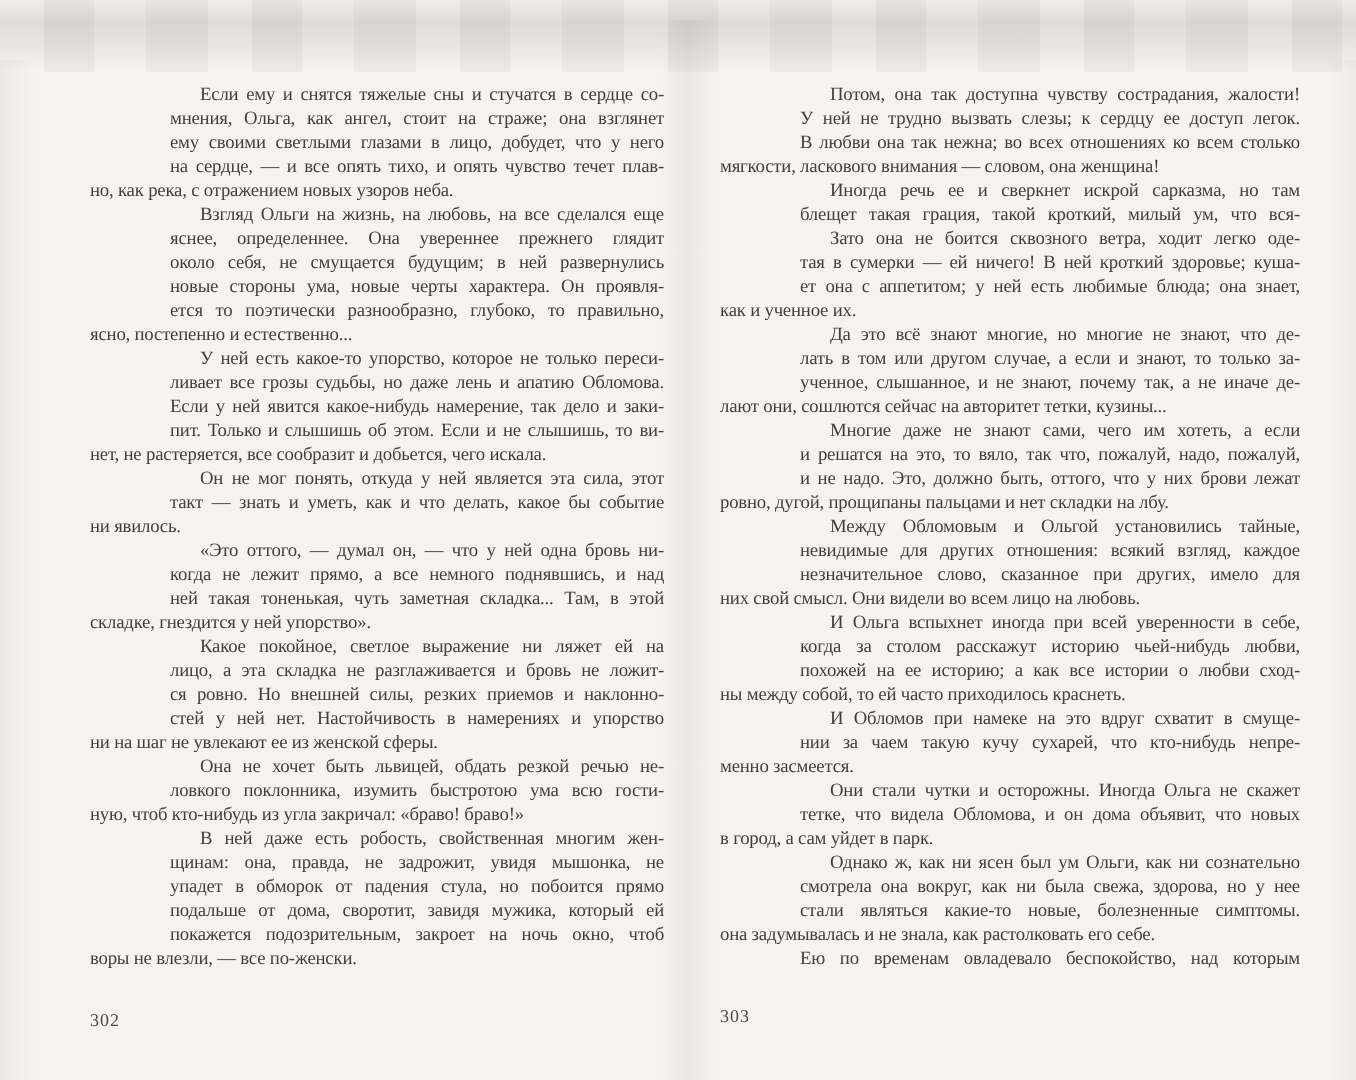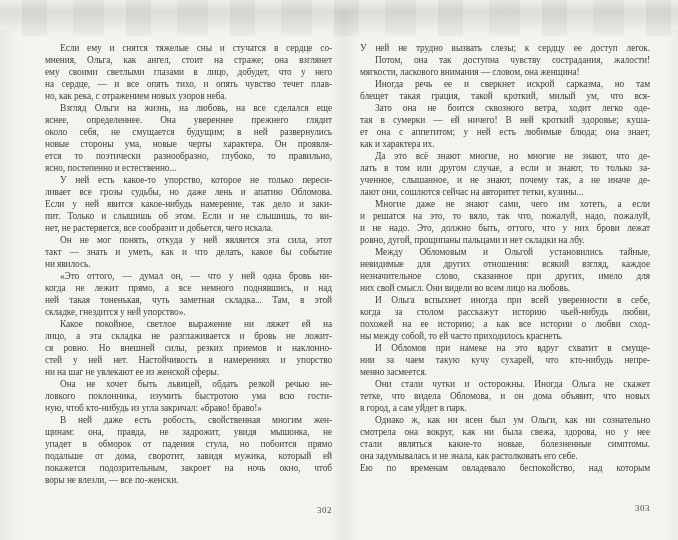--- a/index.html
+++ b/index.html
@@ -35,24 +35,24 @@
   .page-text {
     position: absolute; top: 42px;
     color: #413f3c;
     font-size: 9.4px;
     line-height: 12px;
     letter-spacing: -0.1px;
   }
   .page-text.left  { left: 45px;  width: 287px; }
   .page-text.right { left: 360px; width: 290px; }
   .line { height: 12px; overflow: hidden; text-align: left; }
-  .line.jl  { text-align: justify; text-align-last: justify; }
+  .line.jl  { text-align: justify; text-align-last: justify; margin-left: 40px; }
   .line.ind { text-indent: 15px; }
   .page-number {
-    position: absolute; text-align: right;
+    position: absolute; text-align: left;
     color: #4c4a47; font-size: 9px; letter-spacing: 0.5px;
   }
   .page-number.left  { top: 505px; left: 45px;  width: 287px; }
   .page-number.right { top: 503px; left: 360px; width: 290px; }
 </style>
 </head>
 <body>
 
 <div class="top-shade"></div>
 <div class="edge-left"></div>
@@ -92,29 +92,30 @@
     <div class="line jl">ловкого поклонника, изумить быстротою ума всю гости-</div>
     <div class="line">ную, чтоб кто-нибудь из угла закричал: «браво! браво!»</div>
     <div class="line jl ind">В ней даже есть робость, свойственная многим жен-</div>
     <div class="line jl">щинам: она, правда, не задрожит, увидя мышонка, не</div>
     <div class="line jl">упадет в обморок от падения стула, но побоится прямо</div>
     <div class="line jl">подальше от дома, своротит, завидя мужика, который ей</div>
     <div class="line jl">покажется подозрительным, закроет на ночь окно, чтоб</div>
     <div class="line">воры не влезли, — все по-женски.</div>
   </div>
 <div class="page-text right">
+    <div class="line jl ind">Потом, она так доступна чувству сострадания, жалости!</div>
     <div class="line jl">У ней не трудно вызвать слезы; к сердцу ее доступ легок.</div>
-    <div class="line jl ind">Потом, она так доступна чувству сострадания, жалости!</div>
+    <div class="line jl">В любви она так нежна; во всех отношениях ко всем столько</div>
     <div class="line">мягкости, ласкового внимания — словом, она женщина!</div>
     <div class="line jl ind">Иногда речь ее и сверкнет искрой сарказма, но там</div>
     <div class="line jl">блещет такая грация, такой кроткий, милый ум, что вся-</div>
     <div class="line jl ind">Зато она не боится сквозного ветра, ходит легко оде-</div>
     <div class="line jl">тая в сумерки — ей ничего! В ней кроткий здоровье; куша-</div>
     <div class="line jl">ет она с аппетитом; у ней есть любимые блюда; она знает,</div>
-    <div class="line">как и характера их.</div>
+    <div class="line">как и ученное их.</div>
     <div class="line jl ind">Да это всё знают многие, но многие не знают, что де-</div>
     <div class="line jl">лать в том или другом случае, а если и знают, то только за-</div>
     <div class="line jl">ученное, слышанное, и не знают, почему так, а не иначе де-</div>
     <div class="line">лают они, сошлются сейчас на авторитет тетки, кузины...</div>
     <div class="line jl ind">Многие даже не знают сами, чего им хотеть, а если</div>
     <div class="line jl">и решатся на это, то вяло, так что, пожалуй, надо, пожалуй,</div>
     <div class="line jl">и не надо. Это, должно быть, оттого, что у них брови лежат</div>
     <div class="line">ровно, дугой, прощипаны пальцами и нет складки на лбу.</div>
     <div class="line jl ind">Между Обломовым и Ольгой установились тайные,</div>
     <div class="line jl">невидимые для других отношения: всякий взгляд, каждое</div>

